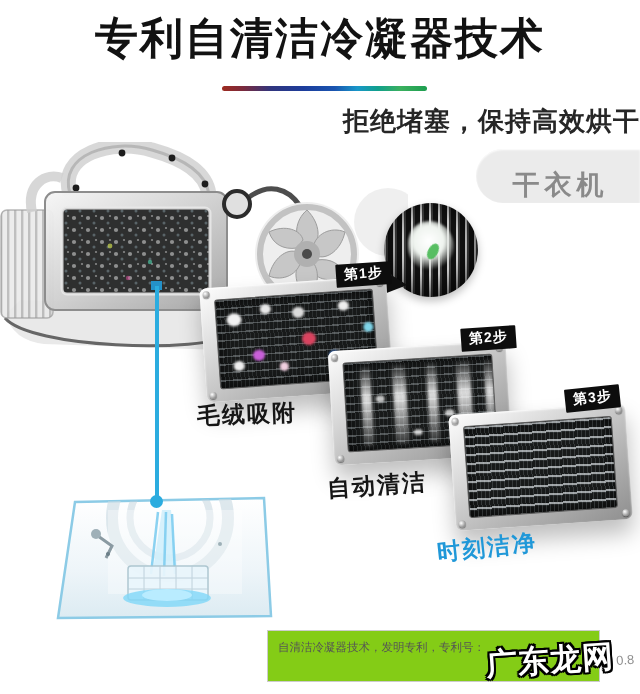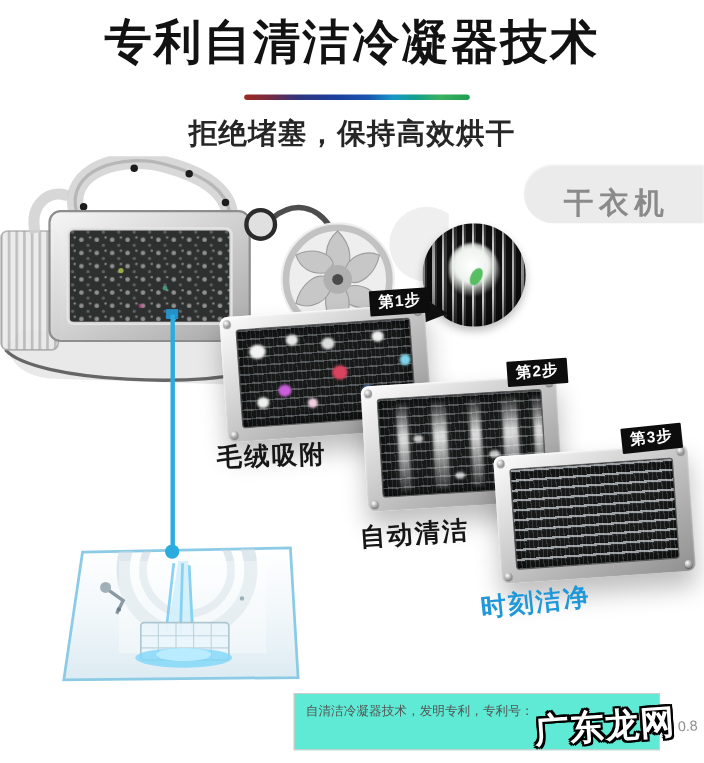--- a/index.html
+++ b/index.html
@@ -6,21 +6,21 @@
   *{box-sizing:border-box;}
   body{font-family:"Liberation Sans","DejaVu Sans",sans-serif;}
   .poster{position:relative;width:640px;height:694px;margin:0 auto;background:#ffffff;overflow:hidden;}
 
   
   .page-title{position:absolute;top:10px;left:0;width:100%;text-align:center;
     font-size:43px;font-weight:800;color:#121212;letter-spacing:2px;margin:0;}
   .title-divider{position:absolute;left:222px;top:86px;width:205px;height:5px;border-radius:3px;
     background:linear-gradient(90deg,#9e2b20 0%,#7c2a3c 10%,#30357e 24%,#1c3d9c 40%,#1a55b0 55%,
       #1897c9 66%,#11a08c 76%,#3bb05f 87%,#1d9e50 100%);}
-  .page-subtitle{position:absolute;top:104px;left:0;width:100%;text-align:center;
+  .page-subtitle{position:absolute;top:104px;left:0;width:100%;text-align:right;
     font-size:26px;font-weight:600;color:#262626;letter-spacing:1px;margin:0;}
 
   
   .category-badge{position:absolute;top:149px;right:0;width:164px;height:54px;
     background:#ebebeb;border-radius:27px 0 0 27px;display:flex;align-items:flex-end;justify-content:center;
     box-shadow:inset 0 1px 2px #fff;}
   .category-badge span{font-size:27px;font-weight:700;color:#8a8a8a;letter-spacing:5px;padding-left:5px;}
 
   
   .xray{position:absolute;left:0;top:142px;width:408px;height:228px;z-index:1;}
@@ -77,21 +77,21 @@
   .label-1{left:197px;top:399px;transform:rotate(-2deg);}
   .label-2{left:327px;top:470px;transform:rotate(-4deg);}
   .label-3{left:437px;top:532px;transform:rotate(-6deg);color:#2098d8;}
 
   
   .spray{position:absolute;left:50px;top:494px;width:228px;height:130px;z-index:2;}
   .callout-label{position:absolute;left:88px;top:633px;font-size:25px;font-weight:600;
     color:#3da8d4;letter-spacing:3px;z-index:4;}
 
   
-  .patent-box{position:absolute;left:267px;top:630px;width:333px;height:52px;background:#5eead4;
+  .patent-box{position:absolute;left:267px;top:630px;width:333px;height:52px;background:#84cc16;
     border:1px solid #cccccc;padding:7px 10px 0;z-index:7;}
   .patent-box p{margin:0;font-size:11.5px;line-height:1.65;color:#555555;white-space:nowrap;}
 
   
   .watermark{position:absolute;left:486px;top:639px;z-index:9;display:flex;align-items:center;
     transform:rotate(-4deg);}
   .watermark .wm-text{font-size:31px;font-weight:900;color:#ffffff;letter-spacing:1px;
     text-shadow:-2px -2px 0 #000,2px -2px 0 #000,-2px 2px 0 #000,2px 2px 0 #000,
       0 -2px 0 #000,0 2px 0 #000,-2px 0 0 #000,2px 0 0 #000;}
   .watermark .wm-suffix{font-size:13px;color:#8f8f8f;margin-left:2px;margin-top:8px;}

